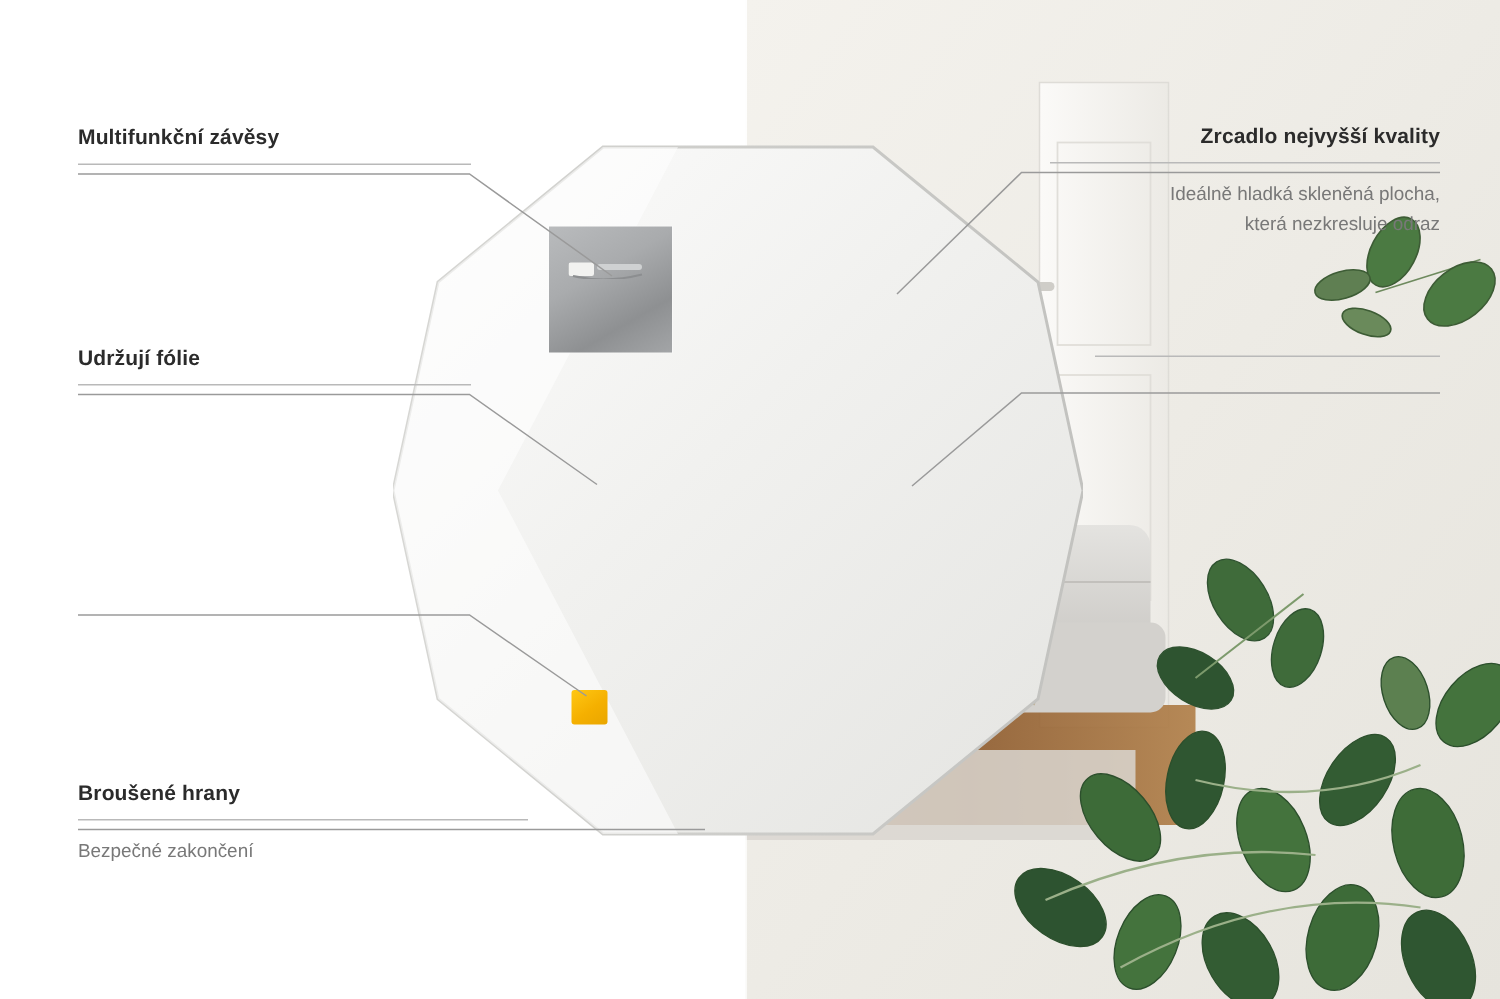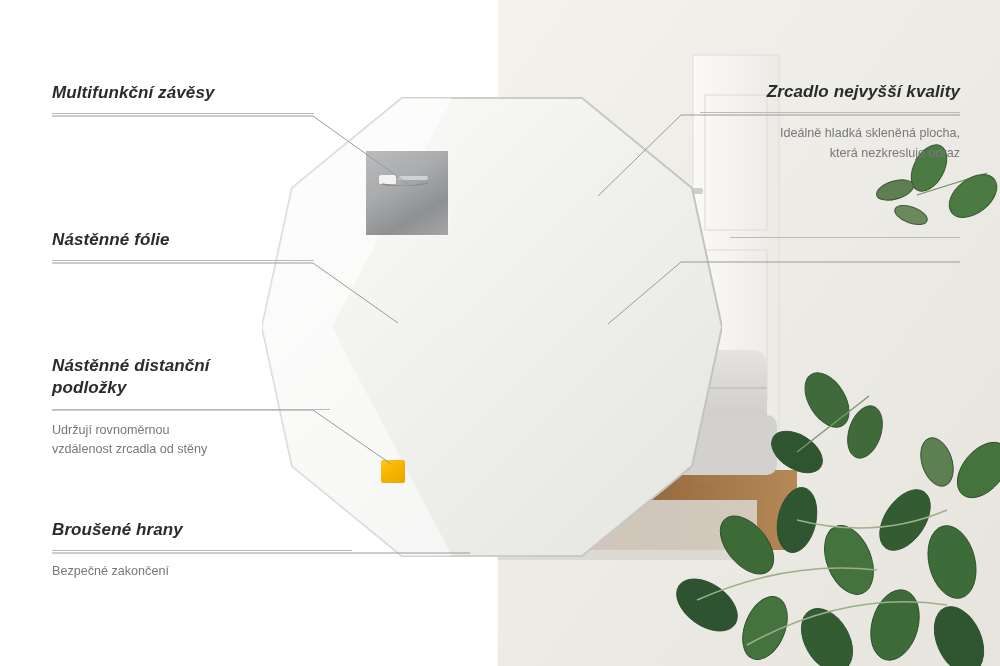--- a/index.html
+++ b/index.html
@@ -29,22 +29,22 @@
     background:linear-gradient(to bottom, rgba(255,255,255,.95), rgba(255,255,255,.7));
   }
 
   
   .mirror-wrap { position:absolute; left:262px; top:92px; width:460px; height:470px; }
   .mirror-svg { position:absolute; inset:0; width:100%; height:100%; }
 
   
   .callout { position:absolute; }
   .callout .c-title {
-    font-size:17px; font-weight:700; color:#2b2b2b; letter-spacing:.1px;
-    line-height:1.32; white-space:pre-line;font-style:italic;
+    font-size:14px; font-weight:700; color:#2b2b2b; letter-spacing:.1px;
+    line-height:1.32; white-space:pre-line;
   }
   .callout .c-rule { height:1px; background:#b9b9b9; margin:9px 0 11px 0; }
   .callout .c-body {
     font-size:12.6px; color:#787878; line-height:1.55; white-space:pre-line;
     font-weight:400;
   }
   .callout.left  { text-align:left;  }
   .callout.right { text-align:right; }
 
   .c1 { left:52px; top:82px;  width:262px; }
@@ -224,31 +224,24 @@
       <path d="M960 262 H681 L608 324"></path>
     </g>
   </svg>
 
   <div class="callout left c1">
     <div class="c-title">Multifunkční závěsy</div>
     <div class="c-rule"></div>
   </div>
 
   <div class="callout left c2">
-    <div class="c-title">Nástěnné fólie</div>
-    <div class="c-rule"></div>
-  </div>
-
-  <div class="callout left c3">
-    <div class="c-title">Nástěnné distanční
-podložky</div>
-    <div class="c-rule"></div>
-    <div class="c-body">Udržují rovnoměrnou
-vzdálenost zrcadla od stěny</div>
-  </div>
+    <div class="c-title">Udržují fólie</div>
+    <div class="c-rule"></div>
+  </div>
+
 
   <div class="callout left c4">
     <div class="c-title">Broušené hrany</div>
     <div class="c-rule"></div>
     <div class="c-body">Bezpečné zakončení</div>
   </div>
 
   <div class="callout right c5">
     <div class="c-title">Zrcadlo nejvyšší kvality</div>
     <div class="c-rule"></div>

